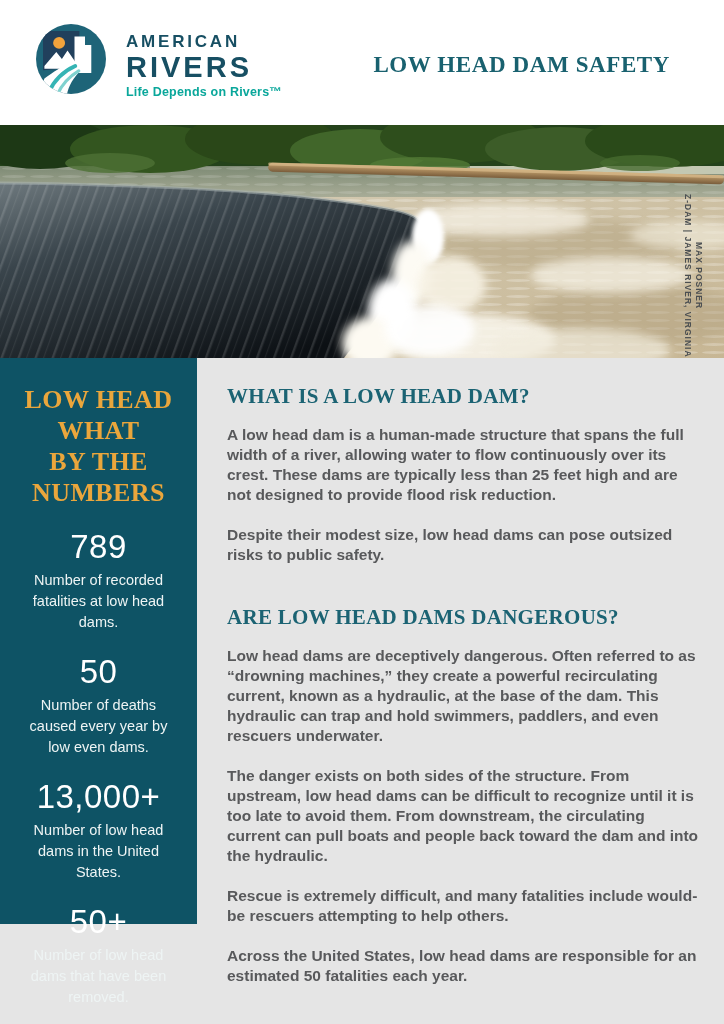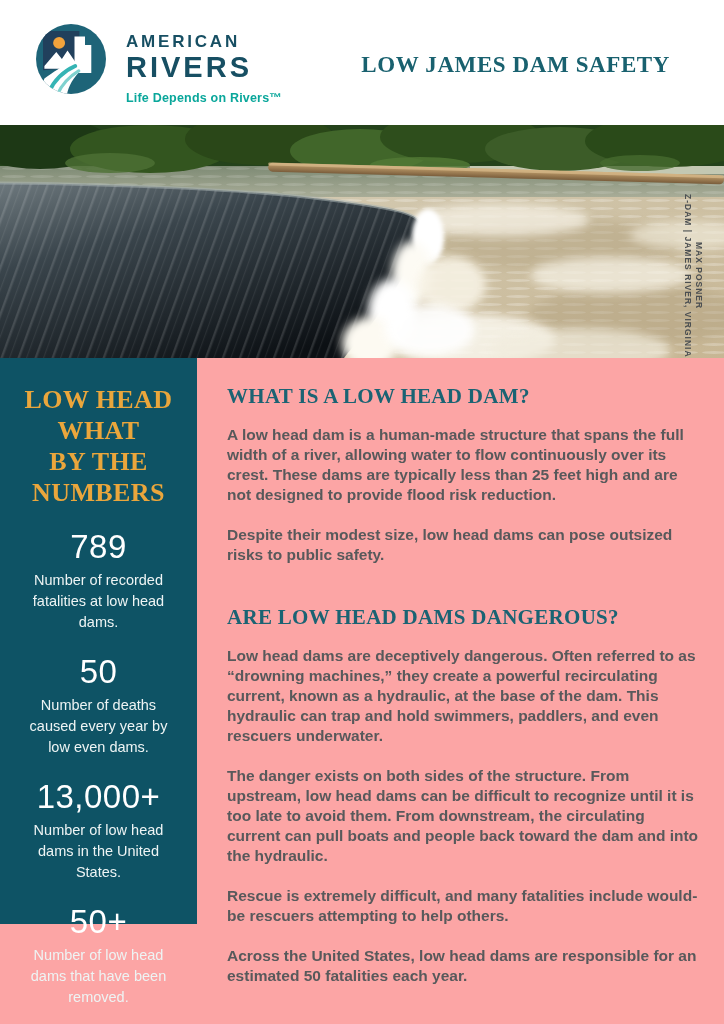--- a/index.html
+++ b/index.html
@@ -1,25 +1,25 @@
 <!DOCTYPE html>
 <html><head>
 <meta charset="utf-8">
 <style>
   html,body{margin:0;padding:0;}
   body{width:724px;height:1024px;background:#ffffff;font-family:"Liberation Sans",sans-serif;}
-  .page{position:relative;width:724px;height:1024px;overflow:hidden;background:#fca5a5;}
+  .page{position:relative;width:724px;height:1024px;overflow:hidden;background:#e5e5e5;}
 
   
   .header{position:absolute;top:0;left:0;width:724px;height:125px;background:#fff;}
   .logo-icon{position:absolute;left:36px;top:24px;width:70px;height:70px;}
   .wordmark{position:absolute;left:126px;top:33px;}
   .brand-line1{font-size:17px;font-weight:bold;letter-spacing:2.8px;color:#174F63;line-height:1;}
   .brand-line2{font-size:29px;font-weight:bold;letter-spacing:3px;color:#174F63;line-height:1;margin-top:3px;}
-  .brand-tagline{font-size:12.5px;font-weight:bold;color:#0AA79B;margin-top:9px;letter-spacing:0.2px;text-align:center;}
+  .brand-tagline{font-size:12.5px;font-weight:bold;color:#0AA79B;margin-top:3px;letter-spacing:0.2px;text-align:center;}
   .doc-title{position:absolute;right:54px;top:52px;font-family:"Liberation Serif","DejaVu Serif",serif;
              font-weight:bold;font-size:23px;color:#19616F;letter-spacing:0.6px;}
 
   
   .hero{position:absolute;top:125px;left:0;width:724px;height:233px;overflow:hidden;background:#cfc5ad;}
   .hero svg{display:block;width:724px;height:233px;}
   .credit{position:absolute;top:66px;right:20px;height:170px;display:flex;flex-direction:row;align-items:center;gap:1px;}
   .credit span{display:inline-block;writing-mode:vertical-lr;white-space:nowrap;
                font-size:8.5px;font-weight:bold;letter-spacing:1px;color:#4b4f52;}
 
@@ -62,21 +62,21 @@
           <path d="M18,98 C26,80 38,68 56,60" stroke="#35B4B4" stroke-width="5.5" fill="none" stroke-linecap="round"></path>
           <path d="M30,102 C36,88 46,76 61,67" stroke="#7FD2CF" stroke-width="4.5" fill="none" stroke-linecap="round"></path>
         </g>
       </svg>
     </div>
     <div class="wordmark">
       <div class="brand-line1">AMERICAN</div>
       <div class="brand-line2">RIVERS</div>
       <div class="brand-tagline">Life Depends on Rivers™</div>
     </div>
-    <div class="doc-title">LOW JAMES DAM SAFETY</div>
+    <div class="doc-title">LOW HEAD DAM SAFETY</div>
   </div>
 
   <div class="hero">
     <svg viewBox="0 0 724 233" preserveAspectRatio="none" aria-hidden="true">
       <defs>
         <linearGradient id="gTan" x1="0" y1="0" x2="1" y2="1">
           <stop offset="0" stop-color="#d9d3bf"></stop>
             <stop offset="1" stop-color="#c7b694"></stop>
         </linearGradient>
         <linearGradient id="gCalm" x1="0" y1="0" x2="0" y2="1">

